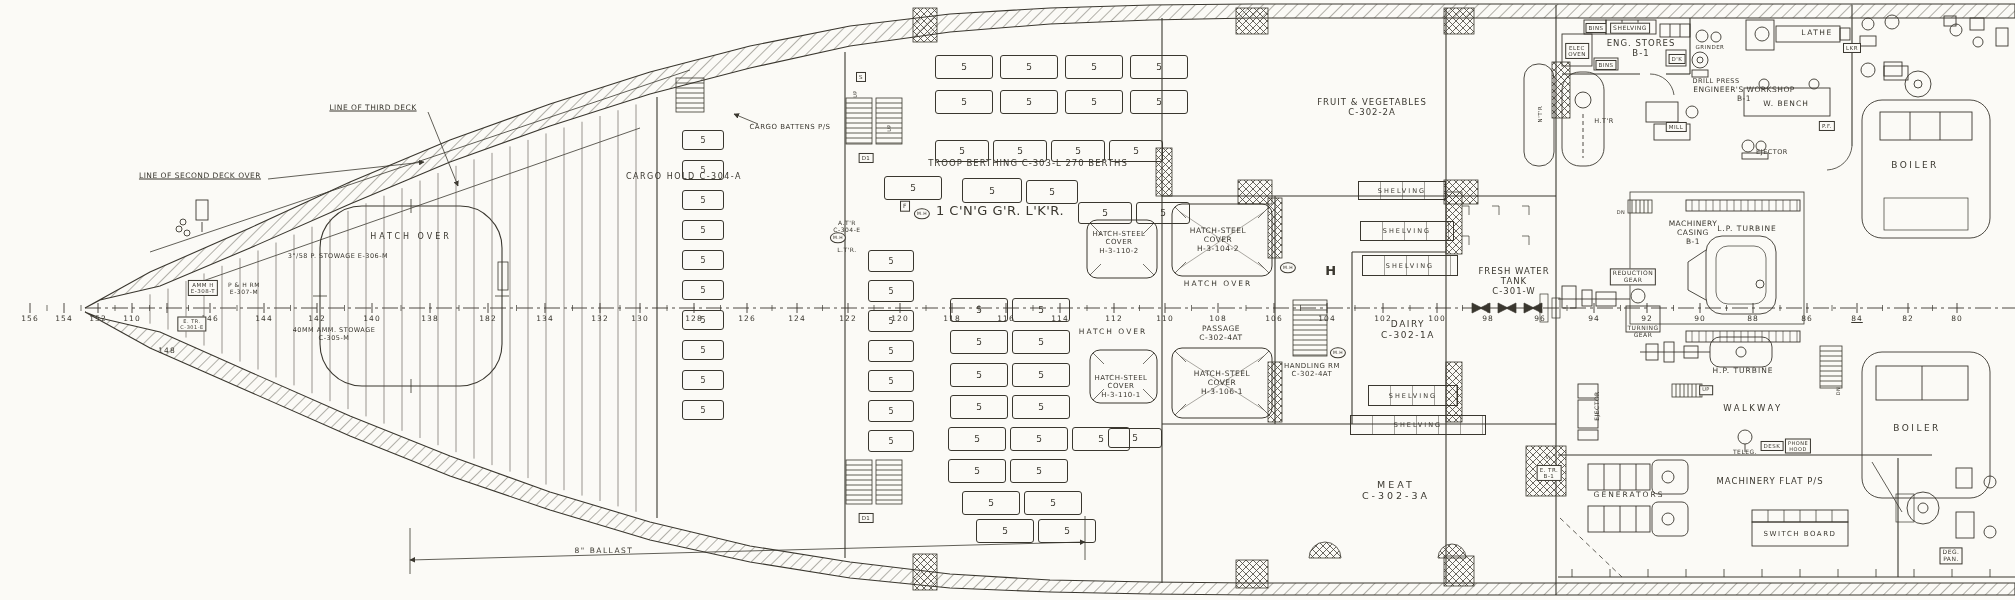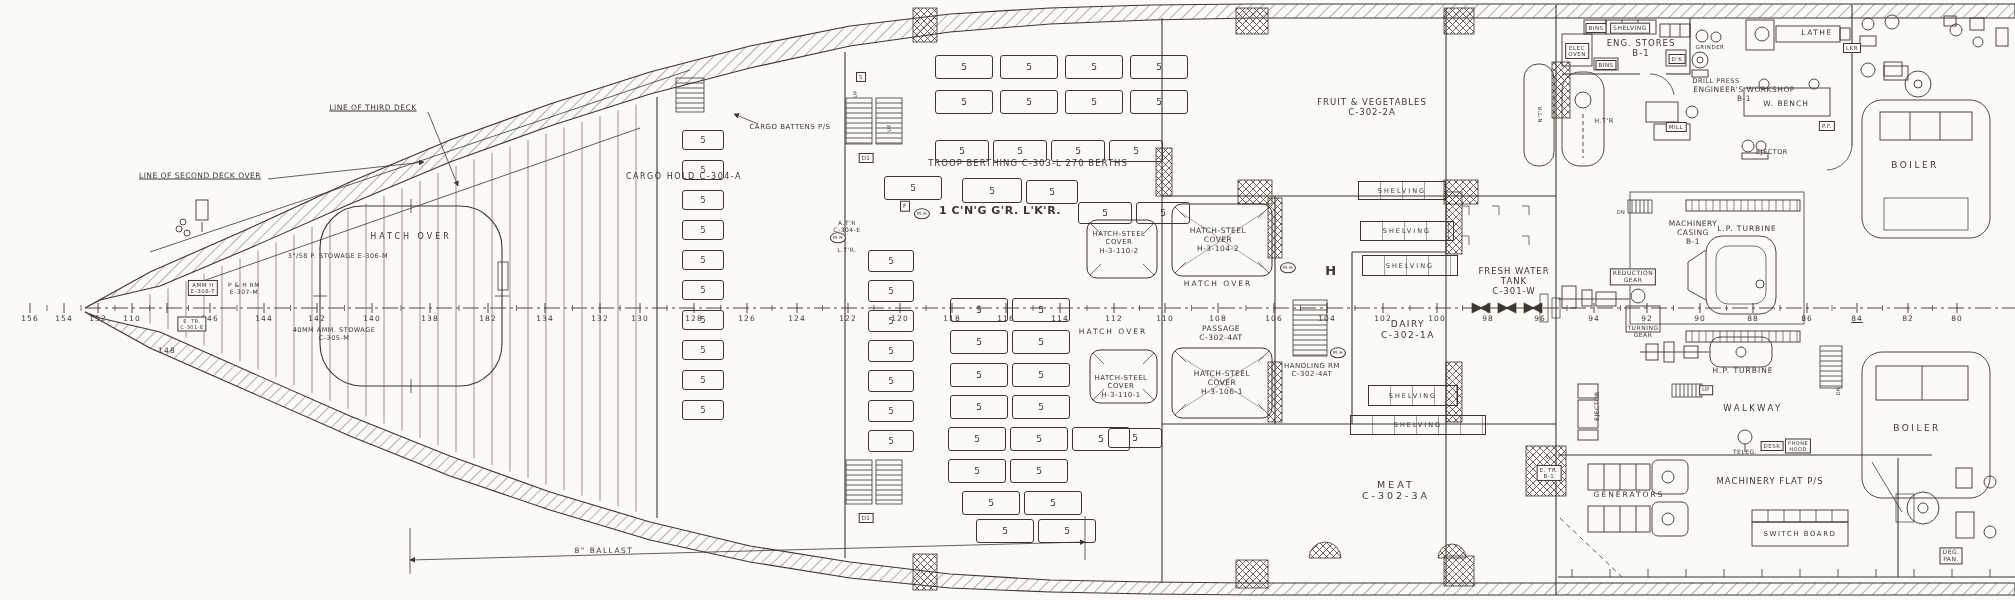--- a/index.html
+++ b/index.html
@@ -611,21 +611,21 @@
       <div class="fnum" style="left: 1908px; top: 314px;">82</div>
       <div class="fnum" style="left: 1957px; top: 314px;">80</div>
     </div>
   <div class="layer" id="labelLayer">
       <div class="lbl ul" style="left: 200px; top: 175px; font-size: 7.5px; transform: translate(-50%, -50%);">LINE OF SECOND DECK OVER</div>
       <div class="lbl ul" style="left: 373px; top: 107px; font-size: 7.5px; transform: translate(-50%, -50%);">LINE OF THIRD DECK</div>
       <div class="lbl" style="left: 790px; top: 127px; font-size: 7px; transform: translate(-50%, -50%);">CARGO BATTENS P/S</div>
       <div class="lbl" style="left: 684px; top: 177px; font-size: 8px; letter-spacing: 1.5px; transform: translate(-50%, -50%);">CARGO HOLD   C-304-A</div>
       <div class="lbl" style="left: 411px; top: 237px; font-size: 8px; letter-spacing: 3px; transform: translate(-50%, -50%);">HATCH OVER</div>
       <div class="lbl" style="left: 1004px; top: 163px; font-size: 8.5px; letter-spacing: 1px; transform: translate(-50%, -50%); margin-left: 24px;">TROOP BERTHING    C-303-L    270 BERTHS</div>
-      <div class="lbl" style="left: 1000px; top: 211px; font-size: 11px; transform: translate(-50%, -50%); font-weight: bold;">1 C'N'G  G'R. L'K'R.</div>
+      <div class="lbl" style="left: 1000px; top: 211px; font-size: 13px; transform: translate(-50%, -50%);">1 C'N'G  G'R. L'K'R.</div>
       <div class="lbl" style="left: 847px; top: 226px; font-size: 6px; transform: translate(-50%, -50%);">A.T'R
 C-304-E</div>
       <div class="lbl" style="left: 847px; top: 250px; font-size: 6px; transform: translate(-50%, -50%);">L.T'R.</div>
       <div class="lbl" style="left: 1119px; top: 243px; font-size: 7px; transform: translate(-50%, -50%);">HATCH-STEEL
 COVER
 H-3-110-2</div>
       <div class="lbl" style="left: 1218px; top: 239px; font-size: 7.5px; transform: translate(-50%, -50%);">HATCH-STEEL
 COVER
 H-3-104-2</div>
       <div class="lbl" style="left: 1218px; top: 283px; font-size: 7.5px; letter-spacing: 2px; transform: translate(-50%, -50%);">HATCH OVER</div>

